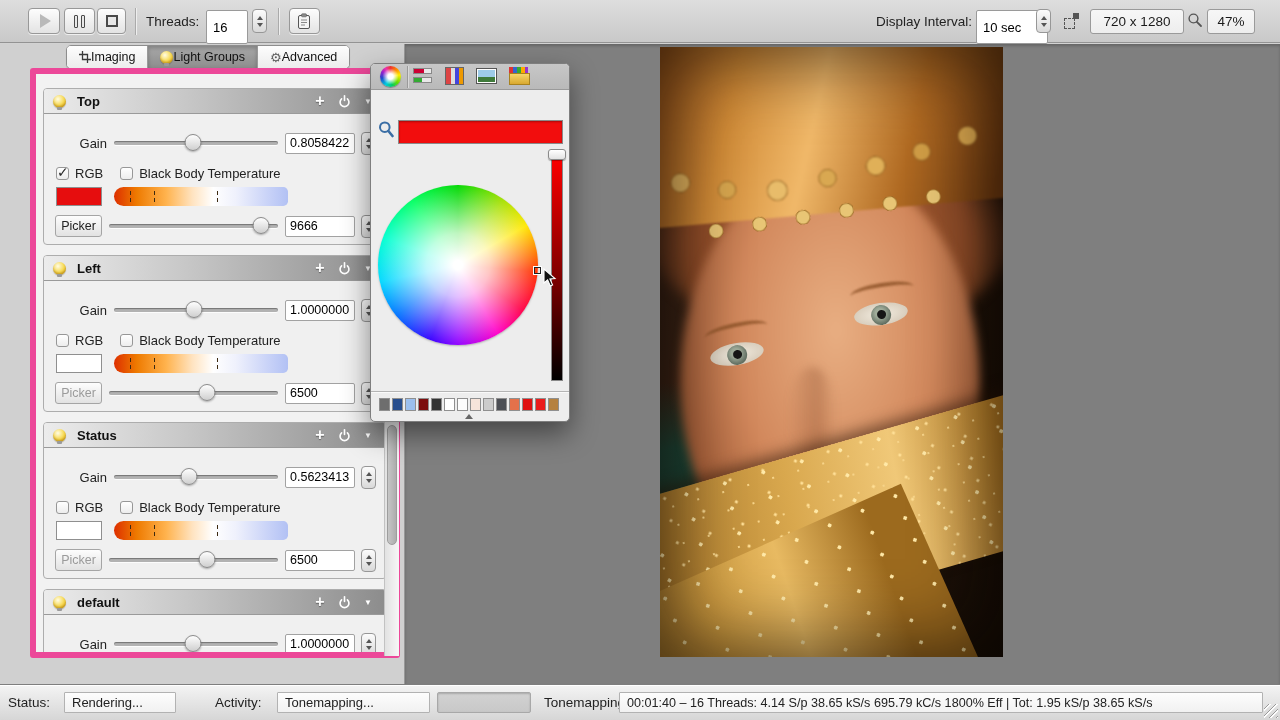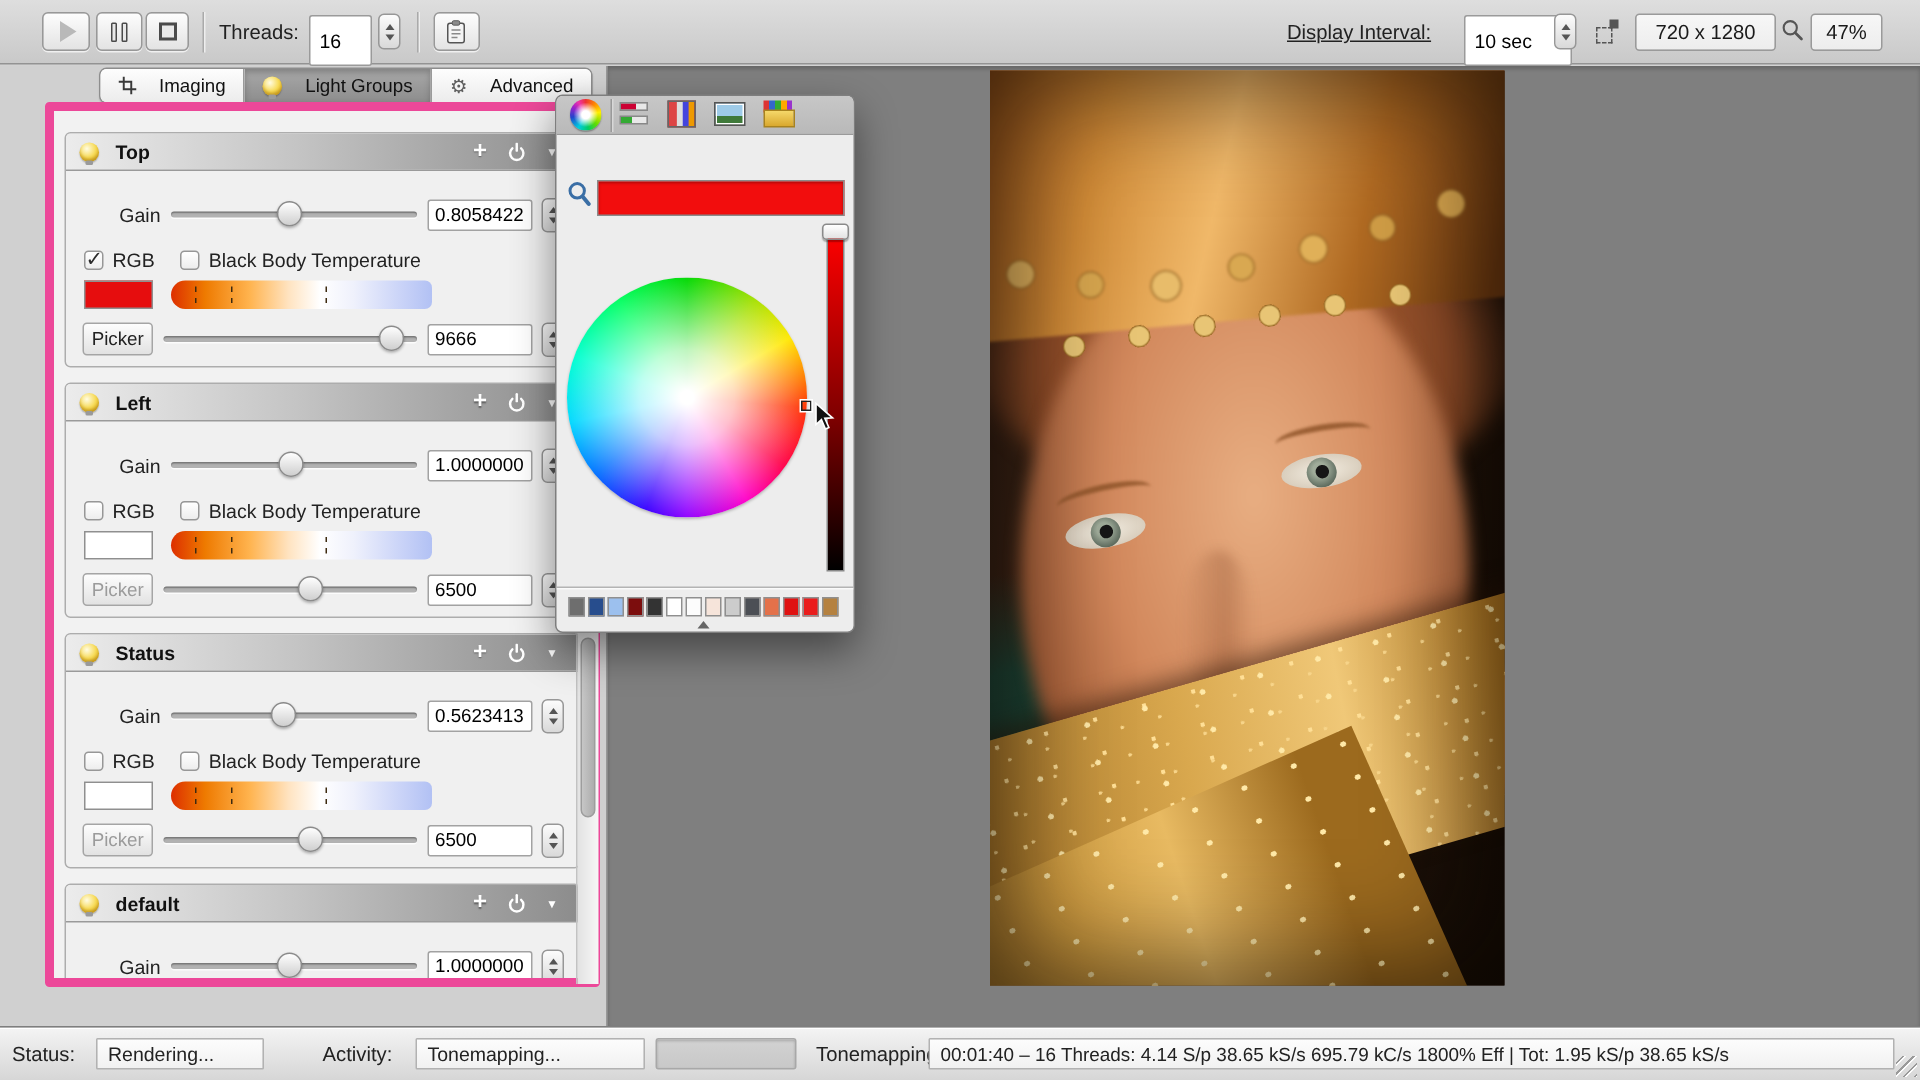--- a/index.html
+++ b/index.html
@@ -24,21 +24,21 @@
   .stepper i.dn { width:0;height:0;border-left:3.5px solid transparent;border-right:3.5px solid transparent;border-top:4.5px solid #555; }
   .tb-display { position:absolute; top:9px; height:25px; border:1px solid #9a9a9a; border-radius:3px;
     background:linear-gradient(#f7f7f7,#ededed); display:flex; align-items:center; justify-content:center; font-size:13.5px; }
   .resize-icon { position:absolute; top:13px; width:16px; height:16px; }
   .resize-icon::before { content:""; position:absolute; left:0; bottom:0; width:9px; height:9px; border:1px dashed #555; }
   .resize-icon::after { content:""; position:absolute; right:1px; top:0; width:6px; height:6px; background:#555; }
 
   
   .left-region { position:absolute; left:0; top:44px; width:404px; height:640px; background:#d0d0d0; }
   .tabbar { position:absolute; left:66px; top:1px; height:24px; display:flex; border:1px solid #8d8d8d; border-radius:5px; overflow:hidden; background:#fff; box-shadow:0 1px 1px rgba(0,0,0,.15); }
-  .tab { display:flex; align-items:center; gap:15px; padding:0 12px; font-size:12.5px; background:linear-gradient(#fdfdfd,#ececec); border-right:1px solid #9a9a9a; color:#111; }
+  .tab { display:flex; align-items:center; gap:0; padding:0 12px; font-size:12.5px; background:linear-gradient(#fdfdfd,#ececec); border-right:1px solid #9a9a9a; color:#111; }
   .tab:last-child { border-right:none; }
   .tab.selected { background:linear-gradient(#a9a9a9,#8d8d8d); box-shadow:inset 0 2px 4px rgba(0,0,0,.25); }
   .gear-glyph { font-size:13px; color:#5f5f5f; line-height:1; }
   .bulb { width:13px; height:13px; border-radius:50%; background:radial-gradient(circle at 38% 32%, #fffce4, #f7da55 50%, #dcae1d 85%); box-shadow:inset 0 -2px 2px rgba(150,100,0,.4), 0 1px 1px rgba(0,0,0,.25); position:relative; }
   .bulb::after { content:""; position:absolute; left:4px; bottom:-2px; width:5px; height:3px; background:#9a9a9a; border-radius:1px; }
 
   .panel { position:absolute; left:30px; top:24px; width:370px; height:590px; background:#f2f2f2;
     border:6px solid #ec4899; border-radius:3px; overflow:hidden; padding-top:14px; }
   .lg-section { margin:0 7px 10px 7px; height:157px; border:1px solid #adadad; border-radius:4px; background:#f0f0f0; overflow:hidden; }
   .lg-header { height:25px; background:linear-gradient(to right,#ececec,#c4c4c4 45%,#8c8c8c); border-bottom:1px solid #9a9a9a;
@@ -219,21 +219,21 @@
   <div class="tb-btn" style="left:289px;width:31px;">
     <svg width="15" height="17" viewBox="0 0 15 17">
       <rect x="1.5" y="2.5" width="11" height="13" rx="1.5" fill="#f4f4f4" stroke="#555"></rect>
       <rect x="4.5" y="0.8" width="5" height="3" rx="1" fill="#8a8a8a" stroke="#555" stroke-width="0.6"></rect>
       <line x1="4" y1="7" x2="10" y2="7" stroke="#888"></line>
         <line x1="4" y1="9.5" x2="10" y2="9.5" stroke="#888"></line>
         <line x1="4" y1="12" x2="8" y2="12" stroke="#888"></line>
     </svg>
   </div>
 
-  <span class="tb-label" style="left:858px;text-decoration:underline;">Display Interval:</span>
+  <span class="tb-label" style="left:876px;">Display Interval:</span>
   <input class="tb-input" style="left: 976px; width: 72px;" value="10 sec">
   <span class="stepper" style="left:1036px;top:9px;">
       <i class="up"></i>
       <i class="dn"></i>
     </span>
   <span class="resize-icon" style="left:1064px;"></span>
   <div class="tb-display" style="left:1090px;width:94px;">720 x 1280</div>
   <svg class="resize-icon" style="left:1187px;top:12px;" width="16" height="16" viewBox="0 0 16 16">
     <circle cx="6.5" cy="6.5" r="4.4" fill="none" stroke="#555" stroke-width="1.4"></circle>
     <line x1="9.8" y1="9.8" x2="14" y2="14" stroke="#555" stroke-width="1.8" stroke-linecap="round"></line>

